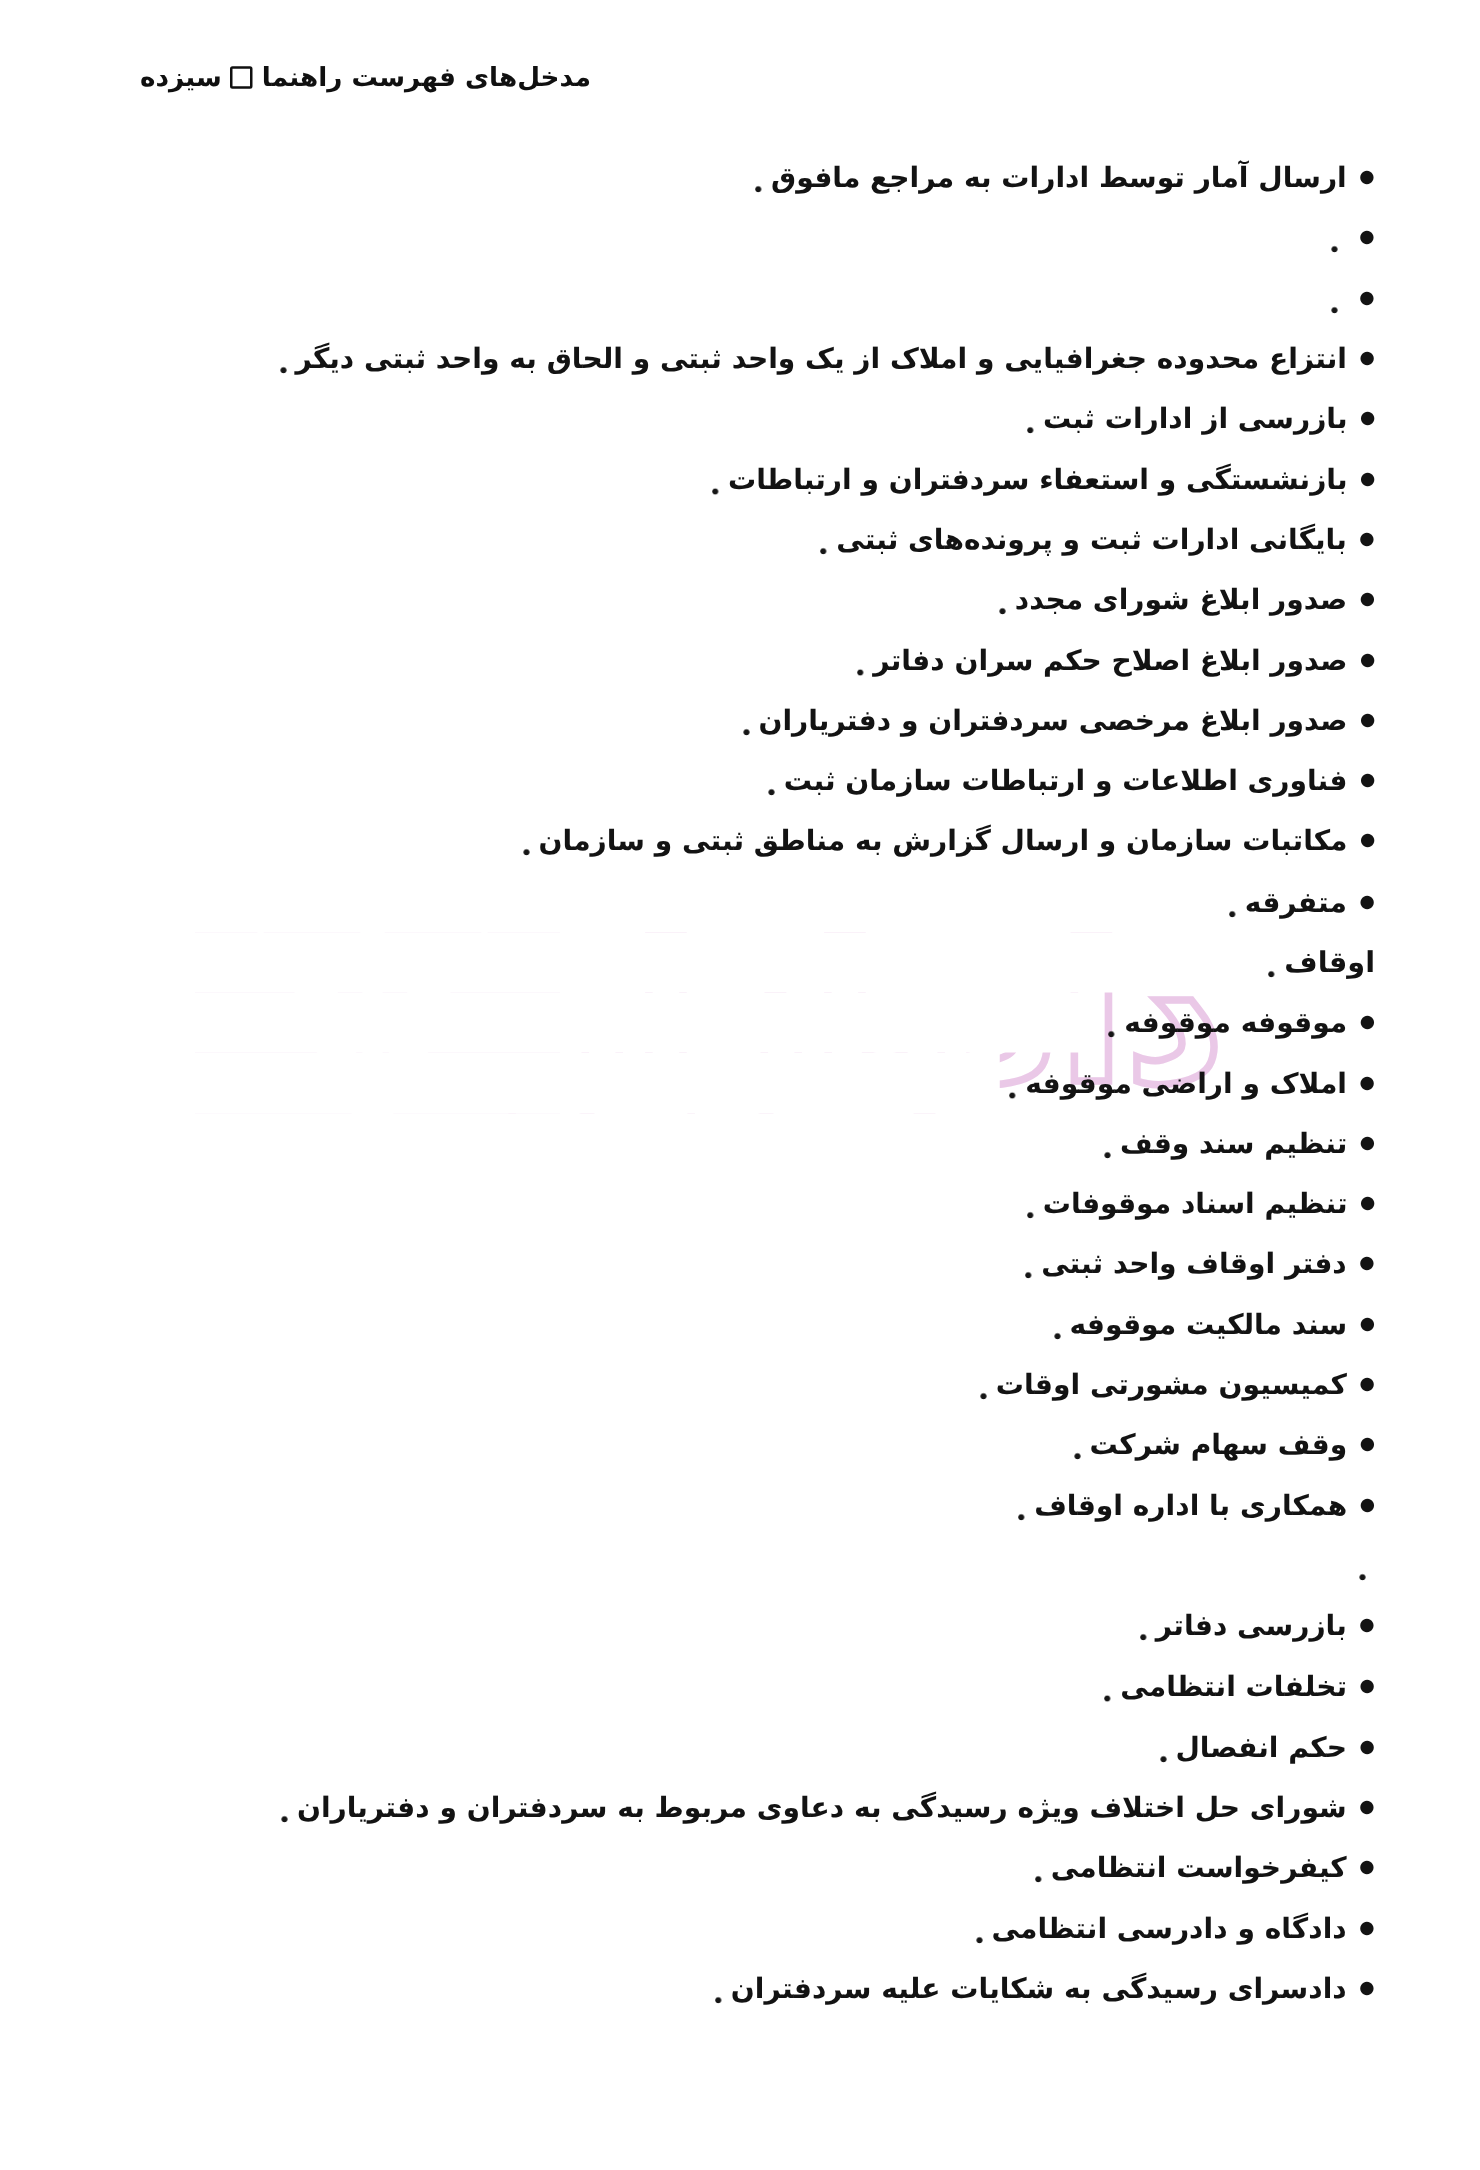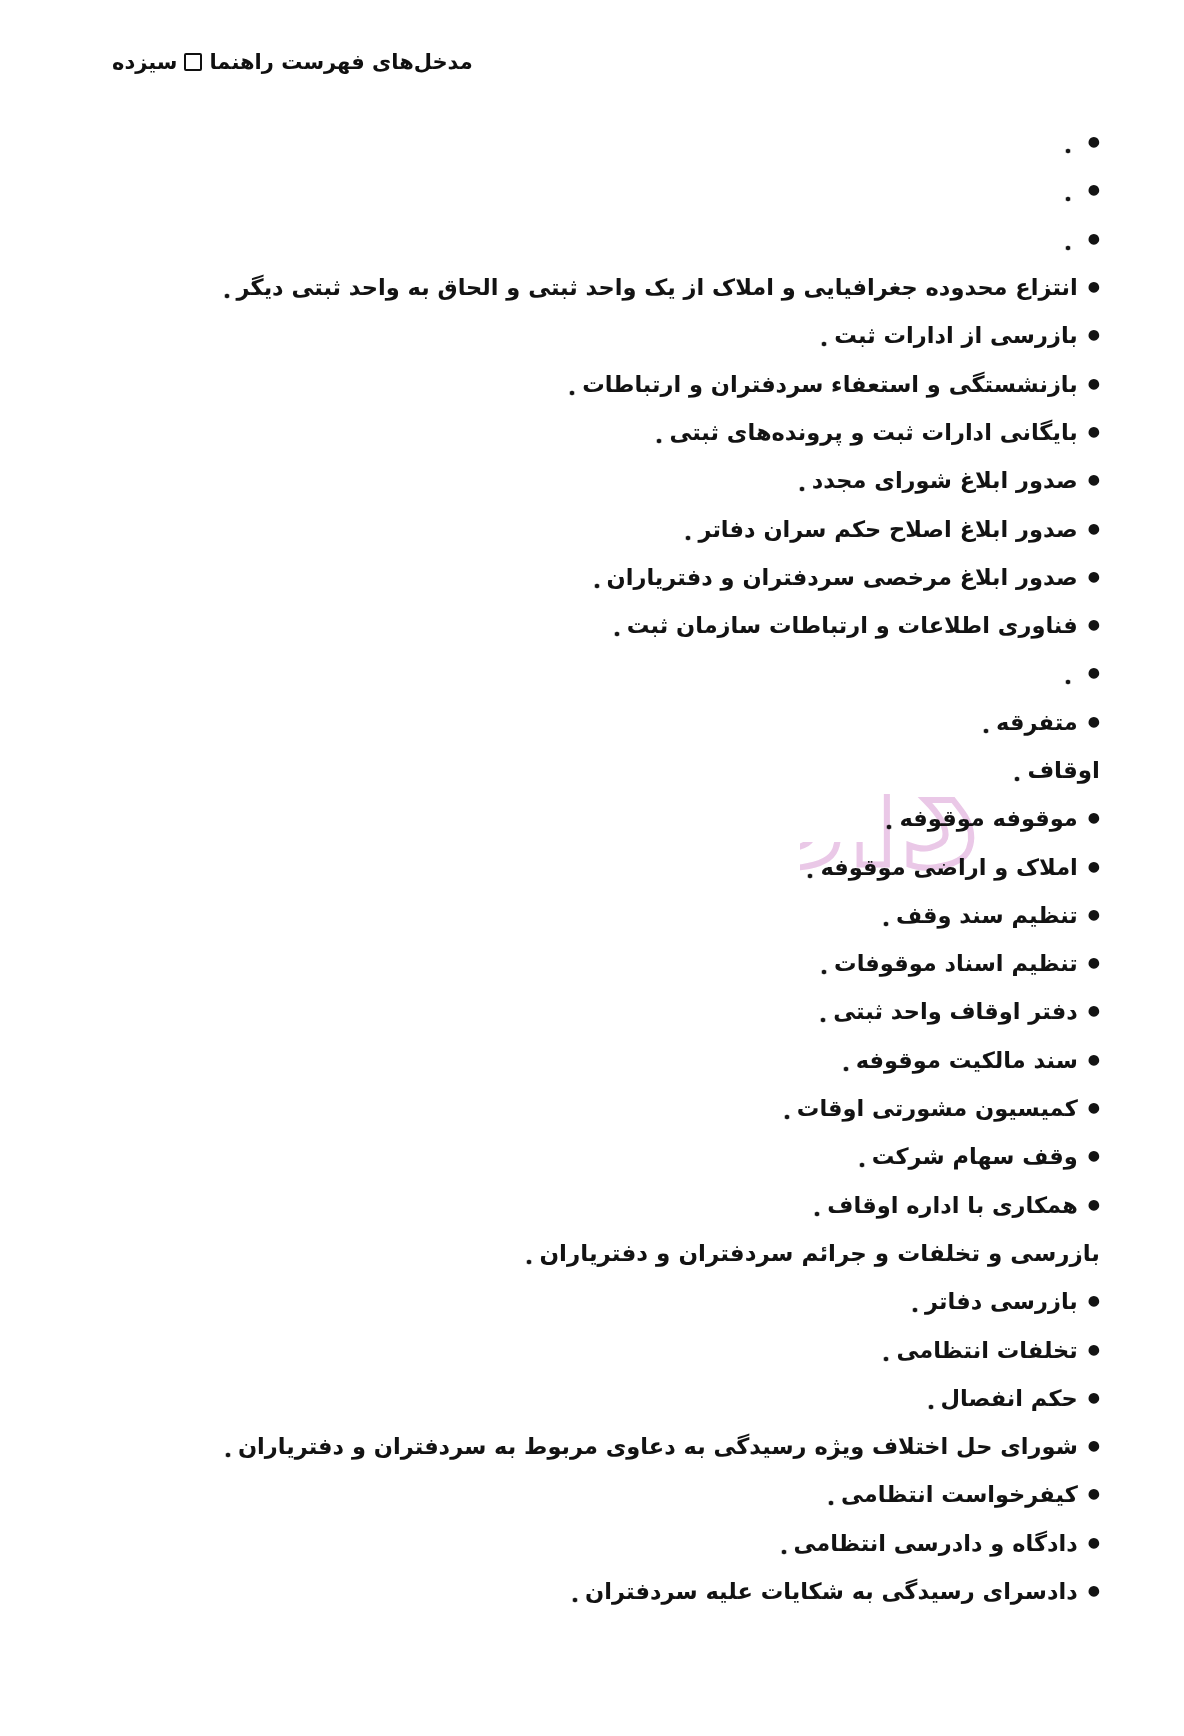--- a/index.html
+++ b/index.html
@@ -91,20 +91,21 @@
         <polygon points="60,82 70,92 60,98 50,92"></polygon>
       </g>
     </svg>
   </div>
 
   <div class="wm-text">دادبازار</div>
 
   <div class="toc">
       <div class="row">
         <span class="bullet">●</span>
+        <span class="title">ارسال آمار توسط ادارات به مراجع مافوق</span>
         <span class="leader"></span>
         <span class="page">هفتاد و چهار</span>
       </div>
       <div class="row">
         <span class="bullet">●</span>
         <span class="leader"></span>
         <span class="page">هفتاد و چهار</span>
       </div>
       <div class="row">
         <span class="bullet">●</span>
@@ -154,20 +155,21 @@
         <span class="page">هفتاد و هفت</span>
       </div>
       <div class="row">
         <span class="bullet">●</span>
         <span class="title">فناوری اطلاعات و ارتباطات سازمان ثبت</span>
         <span class="leader"></span>
         <span class="page">هفتاد و هفت</span>
       </div>
       <div class="row">
         <span class="bullet">●</span>
+        <span class="title">مکاتبات سازمان و ارسال گزارش به مناطق ثبتی و سازمان</span>
         <span class="leader"></span>
         <span class="page">هفتاد و هفت</span>
       </div>
       <div class="row">
         <span class="bullet">●</span>
         <span class="title">متفرقه</span>
         <span class="leader"></span>
         <span class="page">هفتاد و هشت</span>
       </div>
       <div class="row section">
@@ -223,21 +225,20 @@
         <span class="leader"></span>
         <span class="page">هفتاد و نه</span>
       </div>
       <div class="row">
         <span class="bullet">●</span>
         <span class="title">همکاری با اداره اوقاف</span>
         <span class="leader"></span>
         <span class="page">هشتاد</span>
       </div>
       <div class="row section">
-        <span class="title">بازرسی و تخلفات و جرائم سردفتران و دفتریاران</span>
         <span class="leader"></span>
         <span class="page">هشتاد</span>
       </div>
       <div class="row">
         <span class="bullet">●</span>
         <span class="title">بازرسی دفاتر</span>
         <span class="leader"></span>
         <span class="page">هشتاد</span>
       </div>
       <div class="row">

